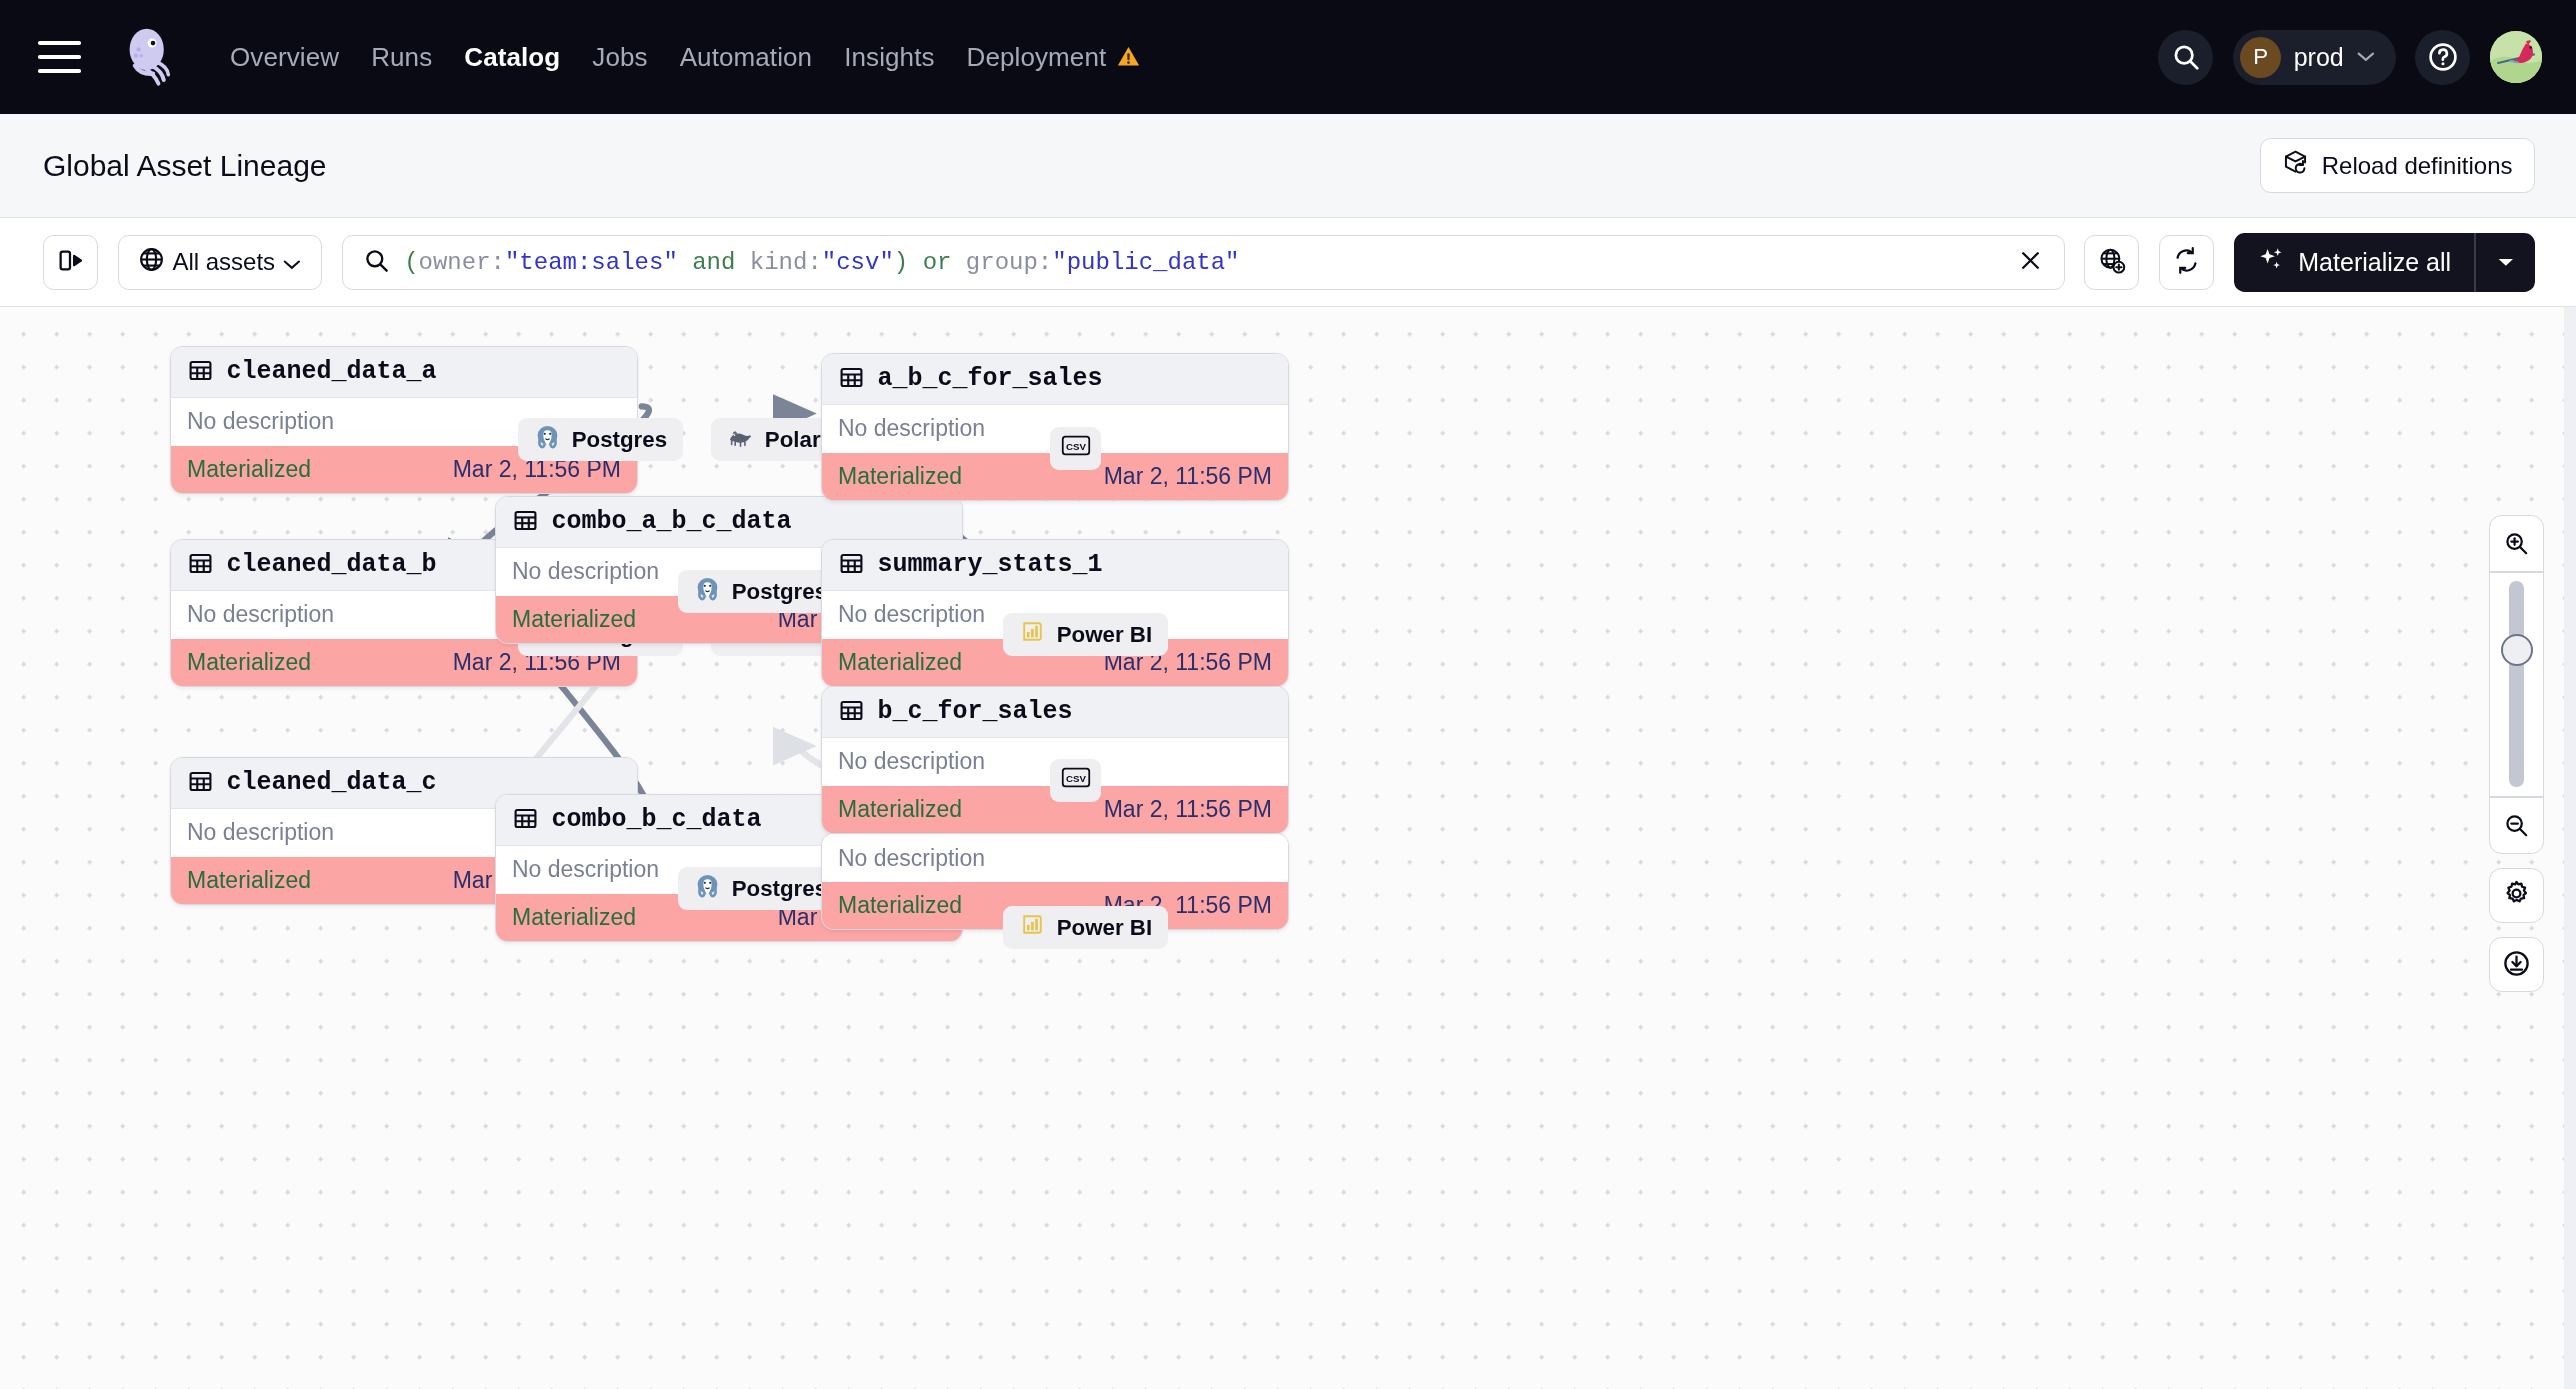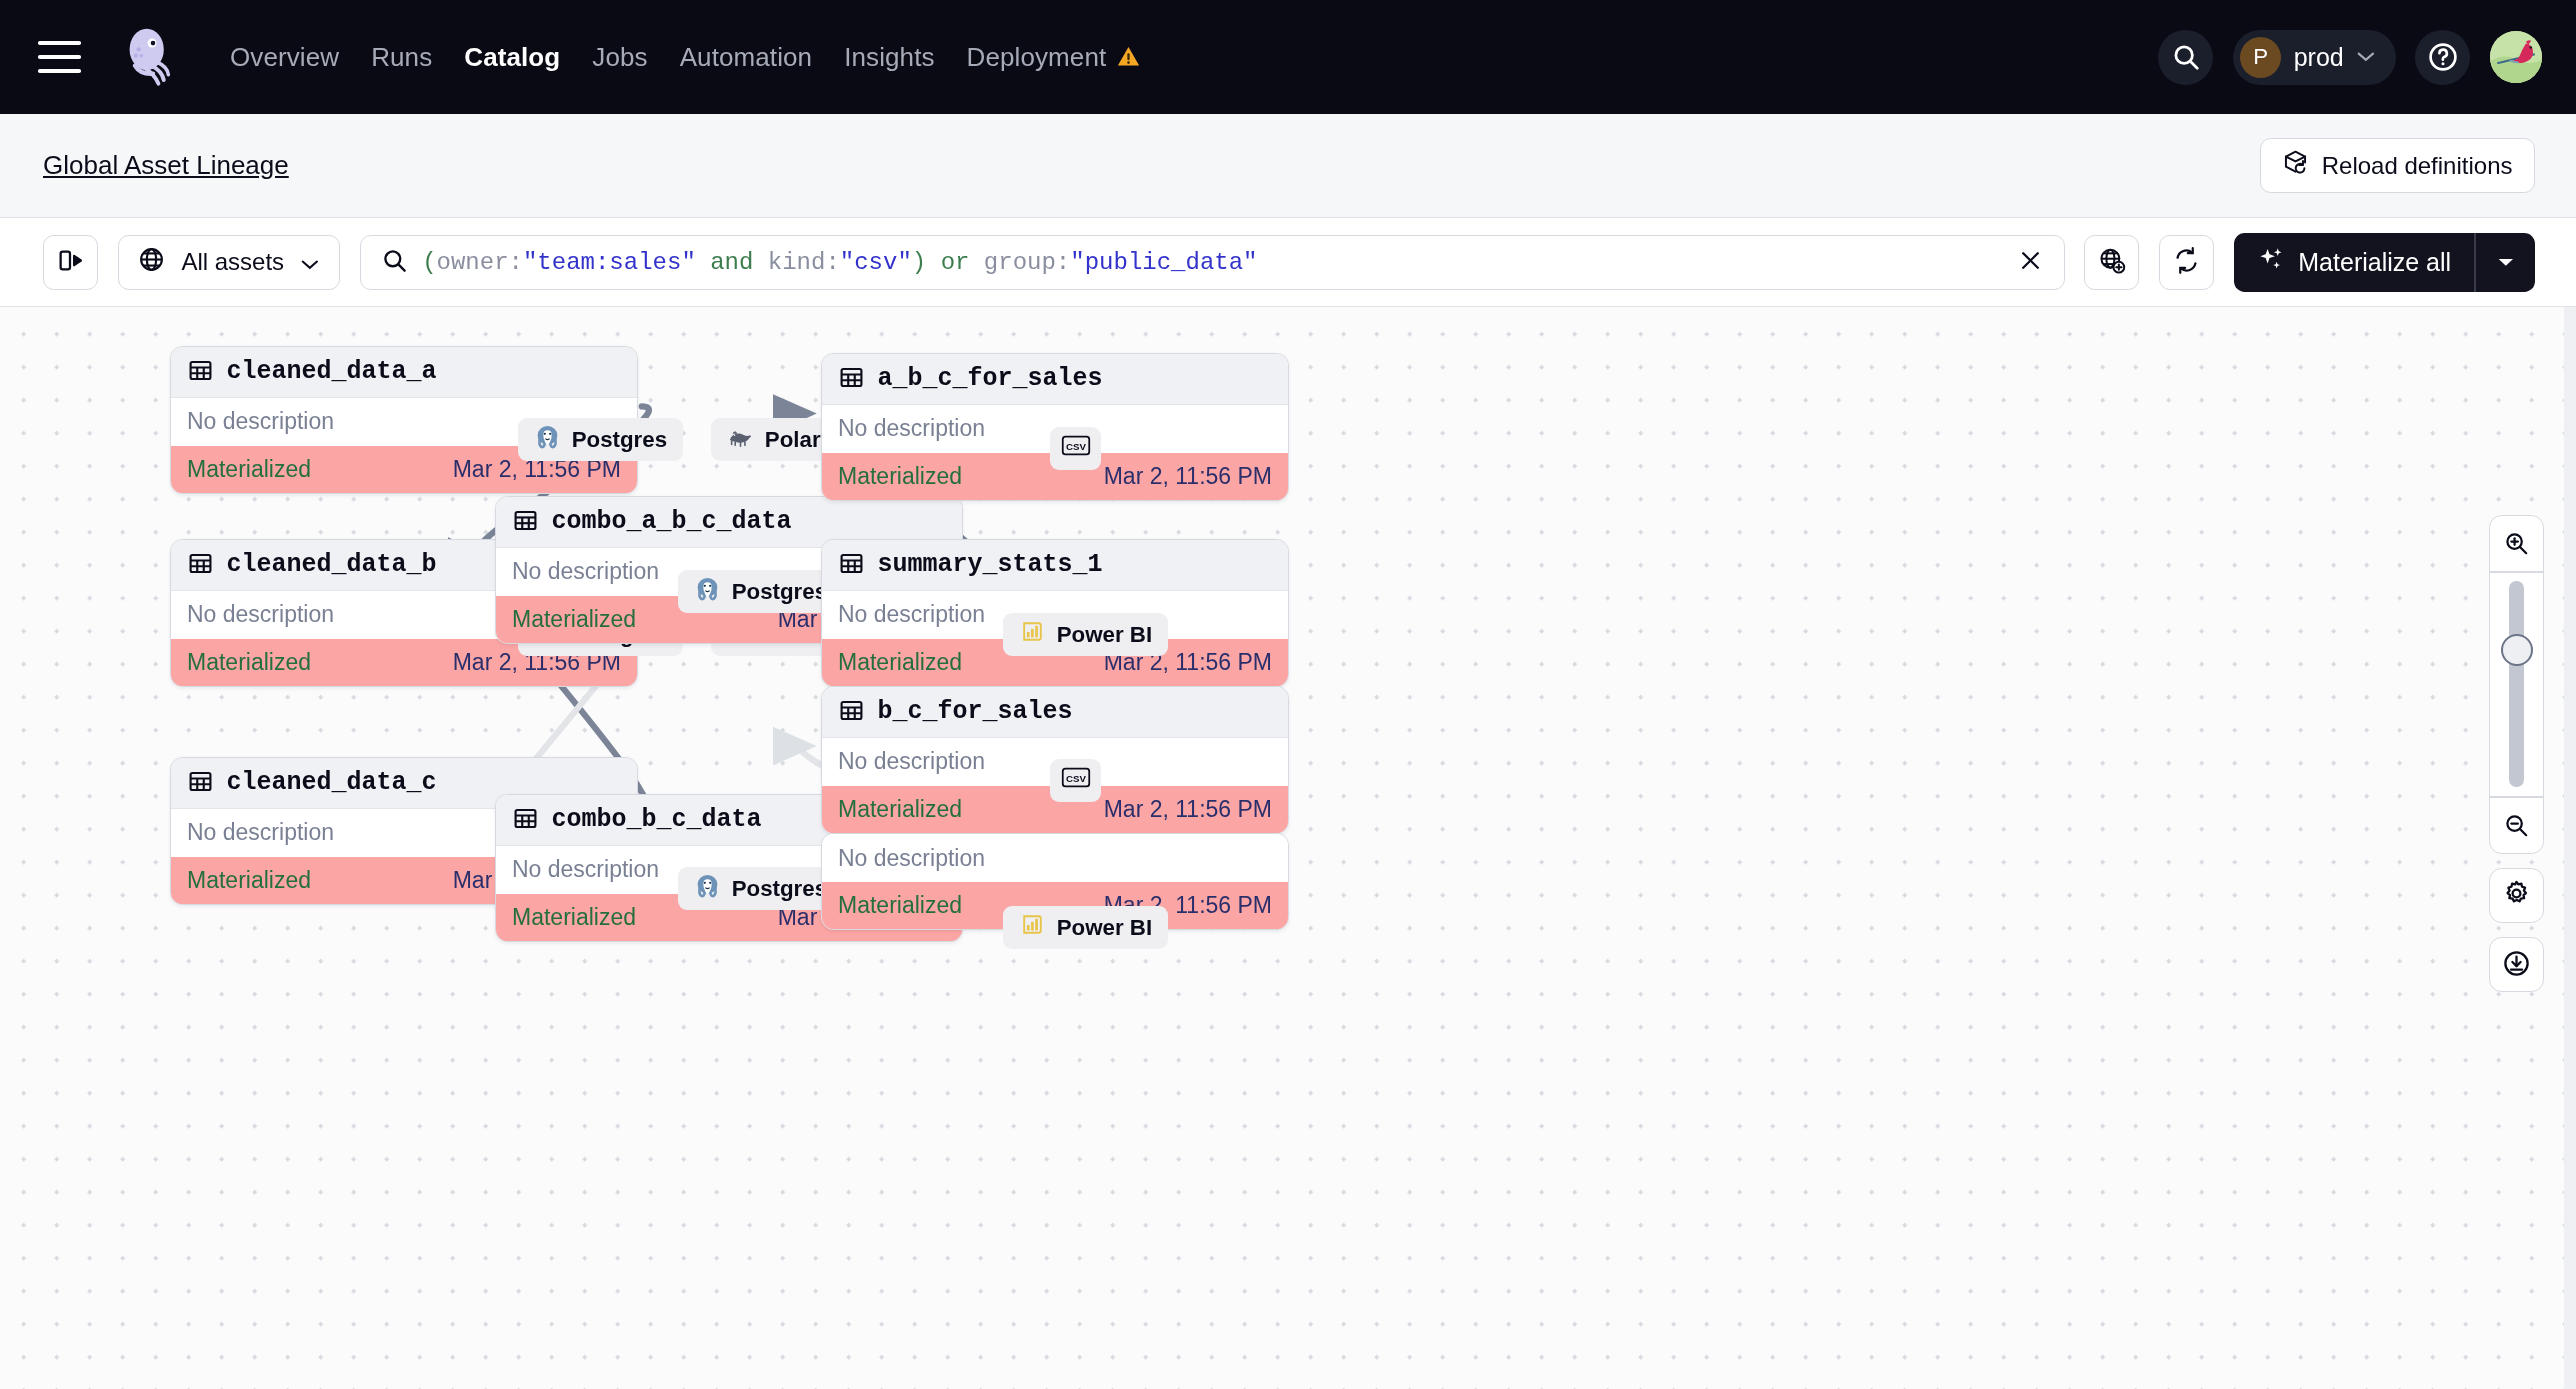--- a/index.html
+++ b/index.html
@@ -66,42 +66,42 @@
     background: linear-gradient(160deg,#C9E3AE 0%, #A9D487 100%);
     overflow: hidden; position: relative; cursor: pointer;
   }
 
   
   .pagehead {
     position: absolute; left: 0; top: 114px; width: 2576px; height: 104px;
     background: #F6F7F9; border-bottom: 1.8px solid #E0E2E8;
     display: flex; align-items: center;
   }
-  .pagetitle { margin-left: 43px; font-size: 26px; color: #0B0C1A; text-decoration: underline; }
+  .pagetitle { margin-left: 43px; font-size: 30px; color: #0B0C1A; }
   .reloadbtn {
     position: absolute; right: 41px; top: 24px;
     height: 55px; border: 1.8px solid #D6D9E0; border-radius: 10.7px;
     background: #fff; display: flex; align-items: center; gap: 12.5px;
     padding: 0 21.5px; font-size: 24px; color: #0B0C1A; cursor: pointer;
   }
 
   
   .toolbar {
     position: absolute; left: 0; top: 218px; width: 2576px; height: 89px;
     background: #ffffff; border-bottom: 1.8px solid #E0E2E8;
     display: flex; align-items: center;
   }
   .tb-icon-btn {
     width: 55px; height: 55px; border: 1.8px solid #D6D9E0; border-radius: 10.7px;
     background: #fff; display: flex; align-items: center; justify-content: center;
     cursor: pointer; flex: 0 0 auto;
   }
   .allassets {
     height: 55px; border: 1.8px solid #D6D9E0; border-radius: 10.7px; background: #fff;
-    display: flex; align-items: center; gap: 16px; padding: 0 19.7px;
+    display: flex; align-items: center; gap: 7px; padding: 0 19.7px;
     font-size: 24px; color: #0B0C1A; cursor: pointer; flex: 0 0 auto;
   }
   .searchbox {
     height: 55px; border: 1.8px solid #D6D9E0; border-radius: 10.7px; background: #fff;
     display: flex; align-items: center; gap: 14.3px; padding: 0 9px 0 19.7px;
     flex: 1 1 auto; min-width: 0;
   }
   .query {
     font-family: "Liberation Mono", monospace; font-size: 24px; white-space: pre;
     flex: 1 1 auto; overflow: hidden;

